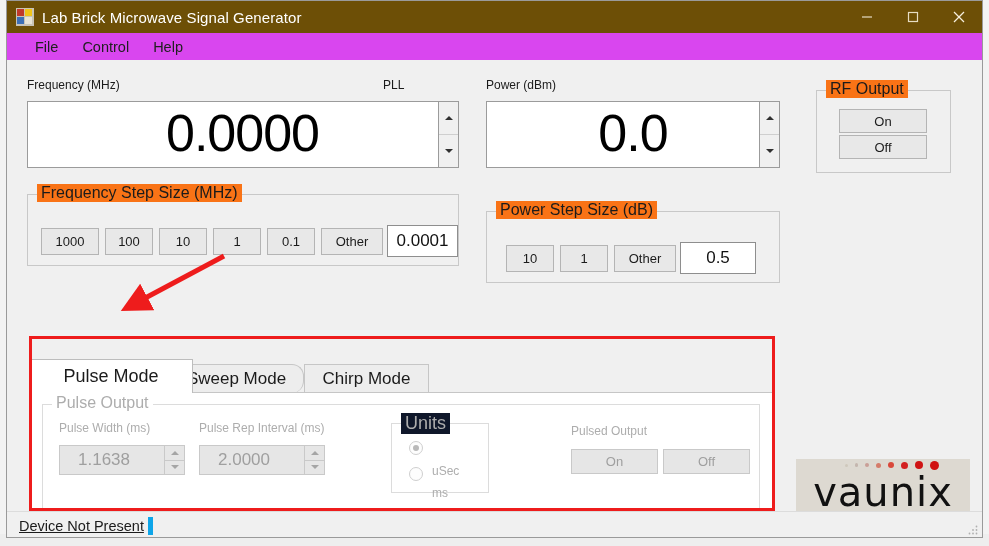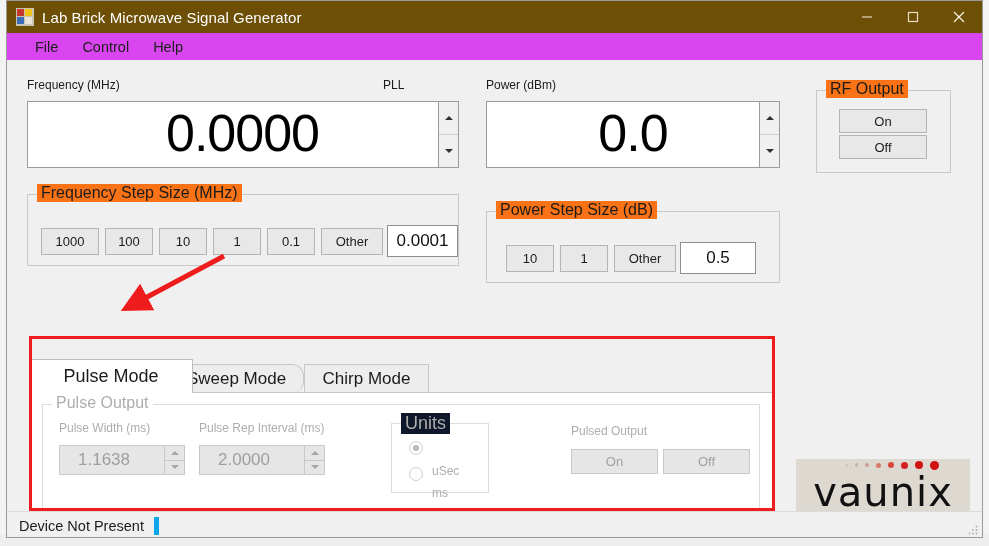--- a/index.html
+++ b/index.html
@@ -333,24 +333,25 @@
     height: 27px;
     background: #f0f0f0;
     border-top: 1px solid #dcdcdc;
     display: flex;
     align-items: center;
   }
   #status-text {
     font-size: 14.5px;
     color: #1b1b1b;
     padding-left: 12px;
-    padding-right: 10px;
+    padding-right: 4px;
     border-right: 5px solid #0ea5e9;
     line-height: 18px;
     white-space: nowrap;
+    text-decoration: underline;
   }
   #grip {
     position: absolute;
     right: 3px; bottom: 3px;
     width: 12px; height: 12px;
   }
 
   
   #red-rect {
     position: absolute;

